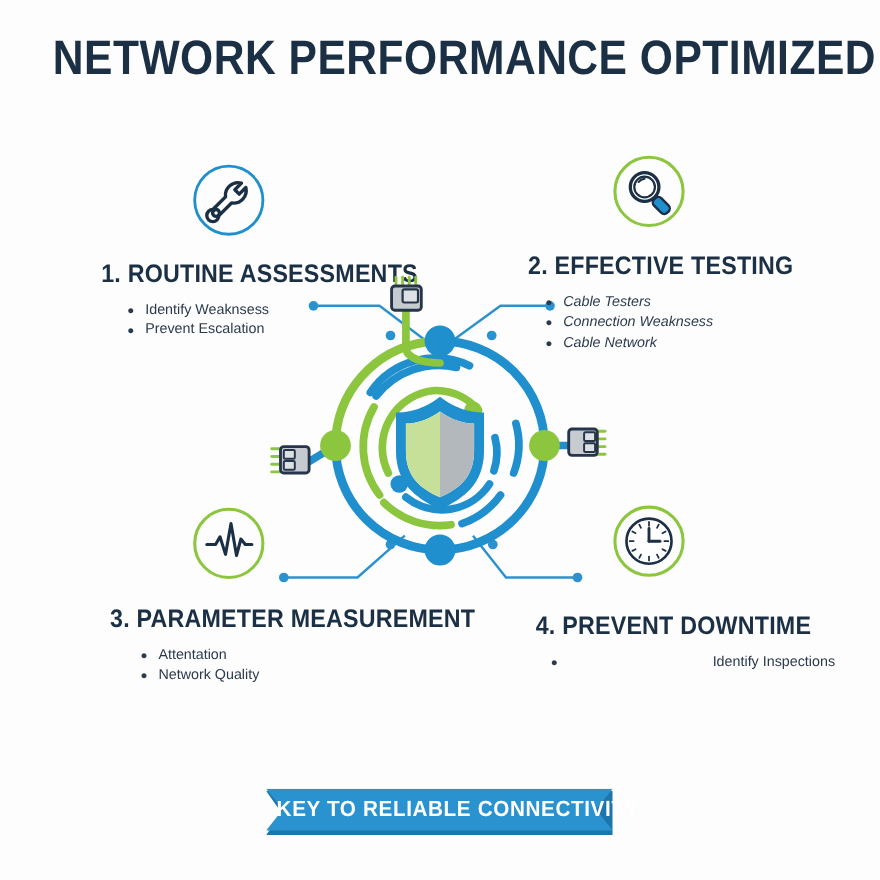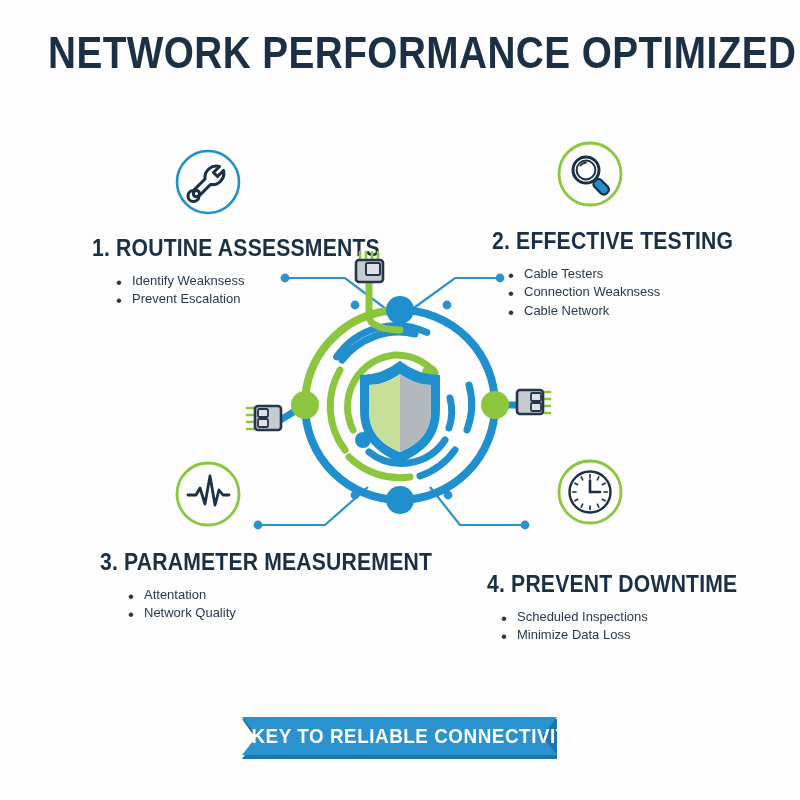--- a/index.html
+++ b/index.html
@@ -71,25 +71,25 @@
     content: "\2022";
     position: absolute;
     left: 0;
     top: -1px;
     color: #2a3a4d;
     font-size: 17px;
   }
 
   #quad-1 { top: 235px; left: 92px; }
   #quad-1 .bullets { margin-left: 24px; }
-  #quad-2 { top: 228px; left: 492px; }
-  #quad-2 .bullets { margin-left: 16px; }
+  #quad-2 { top: 228px; left: 480px; }
+  #quad-2 .bullets { margin-left: 16px; font-style: italic; }
   #quad-3 { top: 549px; left: 100px; }
   #quad-3 .bullets { margin-left: 28px; }
-  #quad-4 { top: 571px; left: 487px; }
+  #quad-4 { top: 555px; left: 487px; text-align: right; }
   #quad-4 .bullets { margin-left: 14px; }
 
   
   .icon-badge {
     position: absolute;
     width: 68px;
     height: 68px;
   }
   #icon-wrench   { top: 148px; left: 174px; }
   #icon-search   { top: 140px; left: 556px; }
@@ -192,22 +192,21 @@
     <div class="quad-heading left">3. PARAMETER MEASUREMENT</div>
     <ul class="bullets">
       <li>Attentation</li>
       <li>Network Quality</li>
     </ul>
   </div>
 
   <div class="quad" id="quad-4">
     <div class="quad-heading right">4. PREVENT DOWNTIME</div>
     <ul class="bullets">
-      <li>Scheduled Inspections</li>
-      <li>Minimize Data Loss</li>
+      <li>Identify Inspections</li>
     </ul>
   </div>
 
   <svg class="icon-badge" id="icon-wrench" viewBox="0 0 68 68">
     <circle cx="34" cy="34" r="31" fill="none" stroke="#1f8fce" stroke-width="2.6"></circle>
     <g fill="none" stroke="#1b2f45" stroke-width="3.1" stroke-linecap="round" stroke-linejoin="round">
       <path d="M45.5 18.5 L39.5 24.5 L43.5 28.5 L49.5 22.5
                A11.5 11.5 0 0 1 36.5 36.5
                L25 48 A5.5 5.5 0 1 1 19.5 42.5
                L31 31 A11.5 11.5 0 0 1 45.5 18.5 Z"></path>

